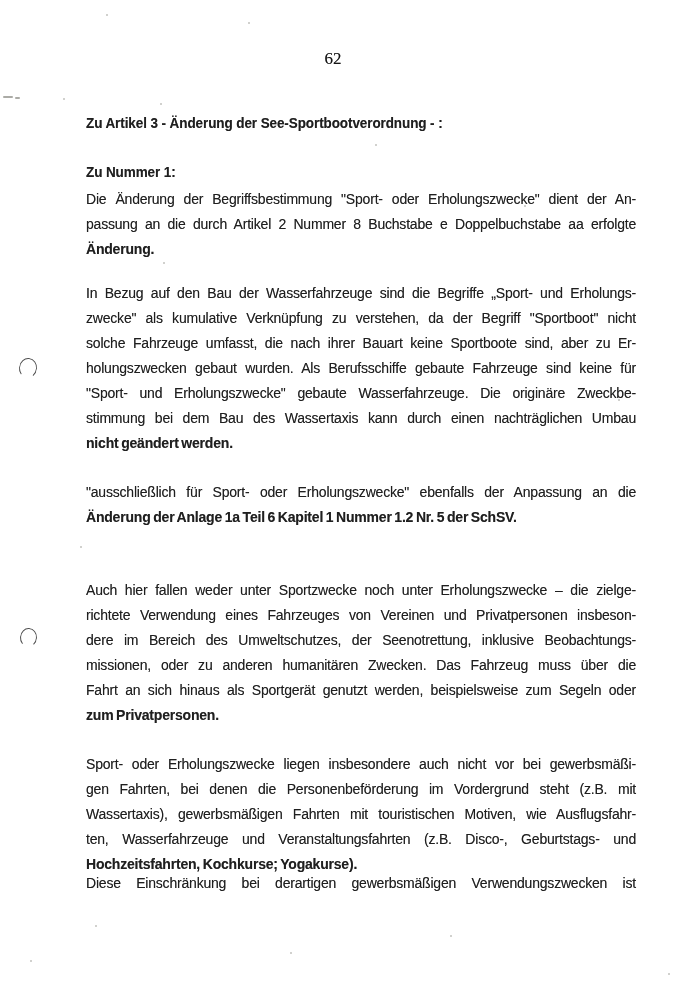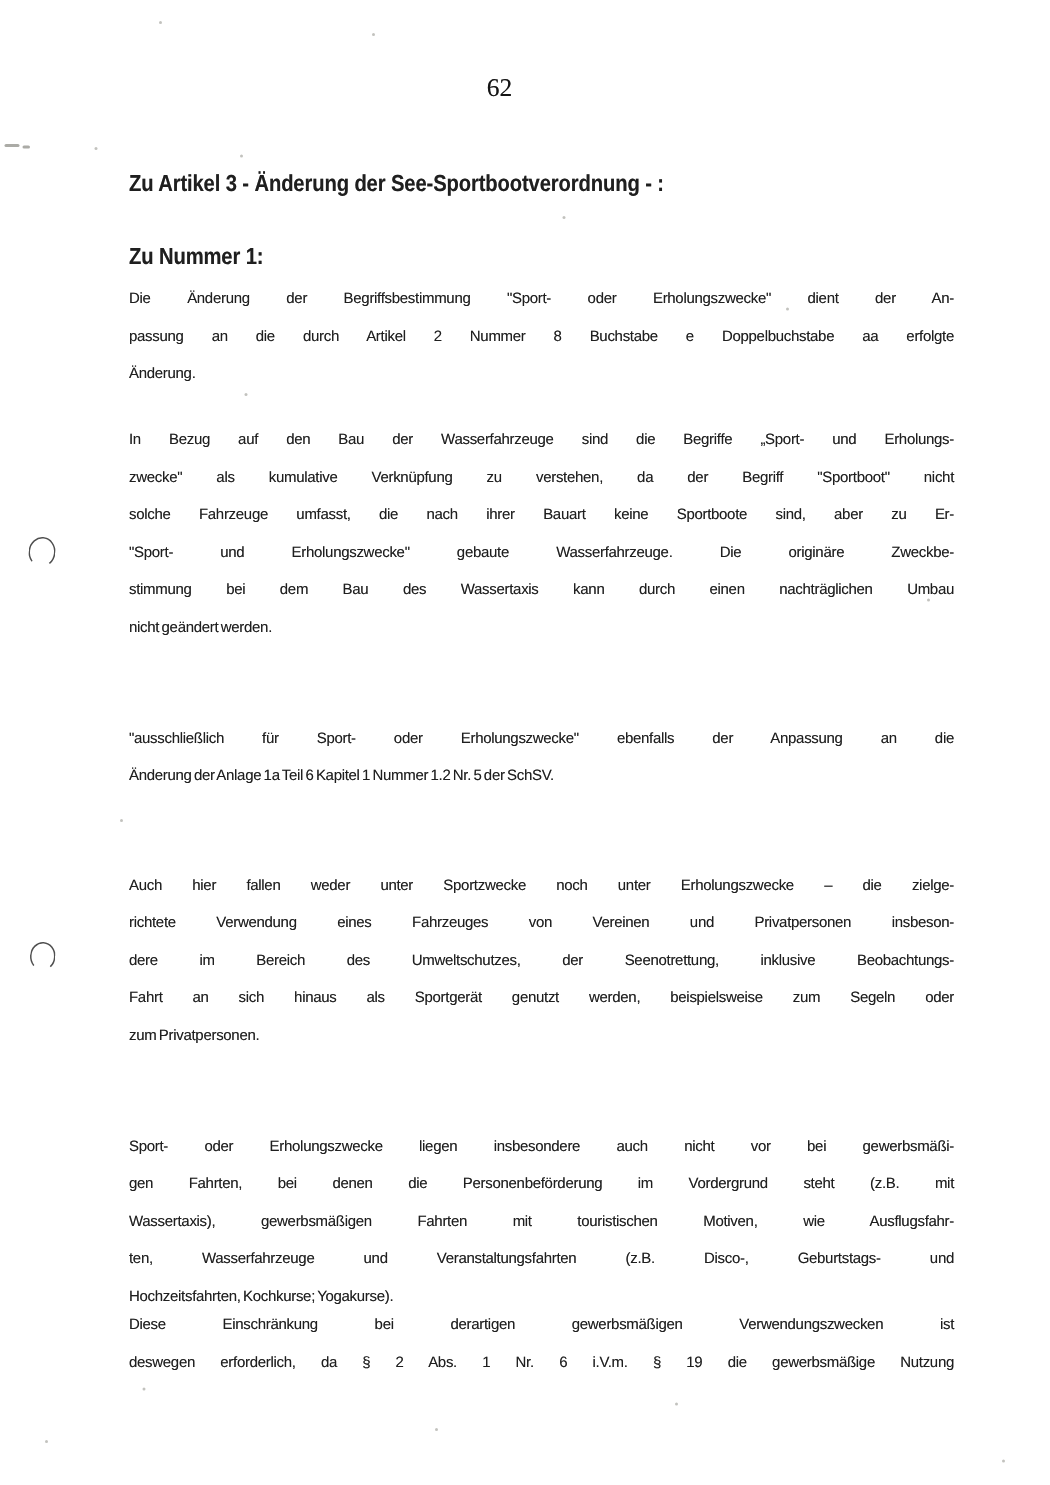--- a/index.html
+++ b/index.html
@@ -31,27 +31,27 @@
     transform: scaleX(0.87);
     transform-origin: 0 50%;
     line-height: 25px;
   }
   .heading    { top: 110px; }
   .subheading { top: 159px; }
   .para {
     position: absolute;
     left: 86px;
     width: 550px;
-    font-size: 10px;
+    font-size: 14px;
     line-height: 25px;
     letter-spacing: -0.2px;
     word-spacing: -1px;
   }
   .line { text-align: justify; text-align-last: justify; }
-  .line.last { text-align-last: left; }
+  .line.last { text-align-last: left; font-weight: bold; }
   
   #para-5 .line.last { text-align-last: justify; }
 
   #para-0 { top: 187px; }
   #para-1 { top: 281px; }
   #para-2 { top: 480px; }
   #para-3 { top: 578px; }
   #para-4 { top: 752px; }
   #para-5 { top: 871px; }
 
@@ -114,40 +114,41 @@
 
   <div class="para" id="para-0">
       <div class="line">Die Änderung der Begriffsbestimmung "Sport- oder Erholungszwecke" dient der An-</div>
       <div class="line">passung an die durch Artikel 2 Nummer 8 Buchstabe e Doppelbuchstabe aa erfolgte</div>
       <div class="line last">Änderung.</div>
     </div>
   <div class="para" id="para-1">
       <div class="line">In Bezug auf den Bau der Wasserfahrzeuge sind die Begriffe „Sport- und Erholungs-</div>
       <div class="line">zwecke" als kumulative Verknüpfung zu verstehen, da der Begriff "Sportboot" nicht</div>
       <div class="line">solche Fahrzeuge umfasst, die nach ihrer Bauart keine Sportboote sind, aber zu Er-</div>
+      <div class="line">holungszwecken gebaut wurden. Als Berufsschiffe gebaute Fahrzeuge sind keine für</div>
       <div class="line">"Sport- und Erholungszwecke" gebaute Wasserfahrzeuge. Die originäre Zweckbe-</div>
       <div class="line">stimmung bei dem Bau des Wassertaxis kann durch einen nachträglichen Umbau</div>
       <div class="line last">nicht geändert werden.</div>
     </div>
   <div class="para" id="para-2">
       <div class="line">"ausschließlich für Sport- oder Erholungszwecke" ebenfalls der Anpassung an die</div>
       <div class="line last">Änderung der Anlage 1a Teil 6 Kapitel 1 Nummer 1.2 Nr. 5 der SchSV.</div>
     </div>
   <div class="para" id="para-3">
       <div class="line">Auch hier fallen weder unter Sportzwecke noch unter Erholungszwecke – die zielge-</div>
       <div class="line">richtete Verwendung eines Fahrzeuges von Vereinen und Privatpersonen insbeson-</div>
       <div class="line">dere im Bereich des Umweltschutzes, der Seenotrettung, inklusive Beobachtungs-</div>
+      <div class="line">missionen, oder zu anderen humanitären Zwecken. Das Fahrzeug muss über die</div>
       <div class="line">Fahrt an sich hinaus als Sportgerät genutzt werden, beispielsweise zum Segeln oder</div>
       <div class="line last">zum Privatpersonen.</div>
     </div>
   <div class="para" id="para-4">
       <div class="line">Sport- oder Erholungszwecke liegen insbesondere auch nicht vor bei gewerbsmäßi-</div>
       <div class="line">gen Fahrten, bei denen die Personenbeförderung im Vordergrund steht (z.B. mit</div>
       <div class="line">Wassertaxis), gewerbsmäßigen Fahrten mit touristischen Motiven, wie Ausflugsfahr-</div>
       <div class="line">ten, Wasserfahrzeuge und Veranstaltungsfahrten (z.B. Disco-, Geburtstags- und</div>
       <div class="line last">Hochzeitsfahrten, Kochkurse; Yogakurse).</div>
     </div>
   <div class="para" id="para-5">
       <div class="line">Diese Einschränkung bei derartigen gewerbsmäßigen Verwendungszwecken ist</div>
-      <div class="line last">deswegen erforderlich, da § 2 Abs. 1 Nr. 6 i.V.m. § 19 die gewerbsmäßige Nutzung</div>
     </div>
 
 </div>
 
 </body></html>

